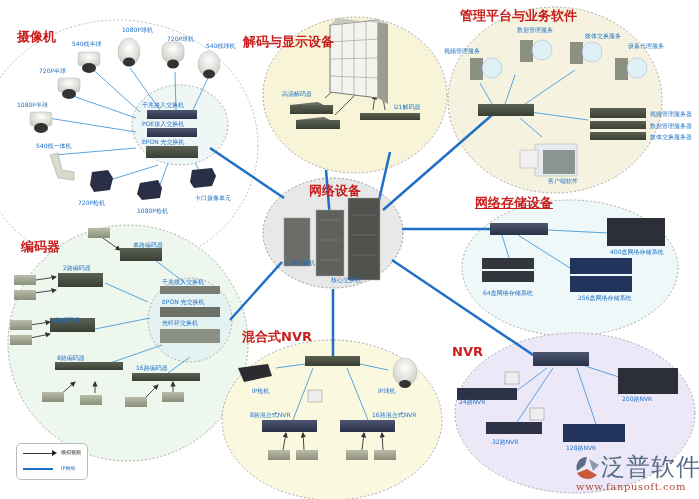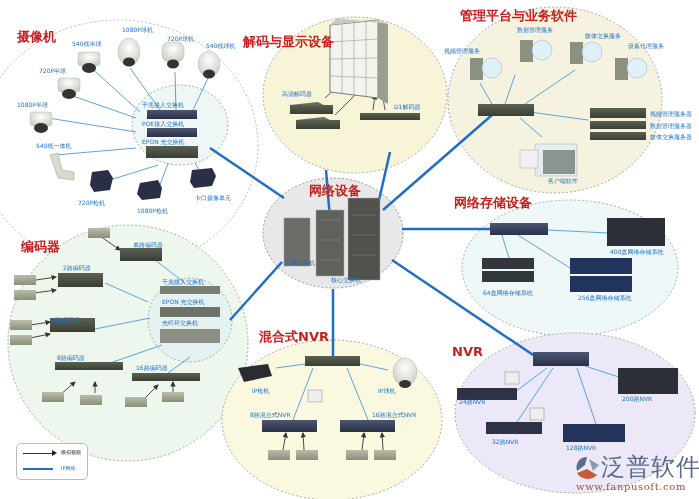--- a/index.html
+++ b/index.html
@@ -305,23 +305,23 @@
     <rect x="505" y="372" width="14" height="12" fill="#eee" stroke="#888" stroke-width="0.5"></rect>
     <rect x="530" y="408" width="14" height="12" fill="#eee" stroke="#888" stroke-width="0.5"></rect>
   </g>
 </svg>
 
 
 <div class="title" style="left:17px;top:28px;">摄像机</div>
 <div class="title" style="left:460px;top:7px;">管理平台与业务软件</div>
 <div class="title" style="left:243px;top:33px;">解码与显示设备</div>
 <div class="title" style="left:273px;top:182px;padding-left:36px;">网络设备</div>
-<div class="title" style="left:454px;top:194px;">网络存储设备</div>
+<div class="title" style="left:475px;top:194px;text-decoration:underline;">网络存储设备</div>
 <div class="title" style="left:21px;top:238px;">编码器</div>
-<div class="title" style="left:259px;top:328px;">混合式NVR</div>
+<div class="title" style="left:242px;top:328px;">混合式NVR</div>
 <div class="title" style="left:452px;top:344px;">NVR</div>
 
 
 <div class="lbl" style="left:72px;top:40px;">540线半球</div>
 <div class="lbl" style="left:122px;top:26px;">1080P球机</div>
 <div class="lbl" style="left:167px;top:35px;">720P球机</div>
 <div class="lbl" style="left:206px;top:42px;">540线球机</div>
 <div class="lbl" style="left:39px;top:67px;">720P半球</div>
 <div class="lbl" style="left:17px;top:101px;">1080P半球</div>
 <div class="lbl" style="left:36px;top:142px;">540线一体机</div>

